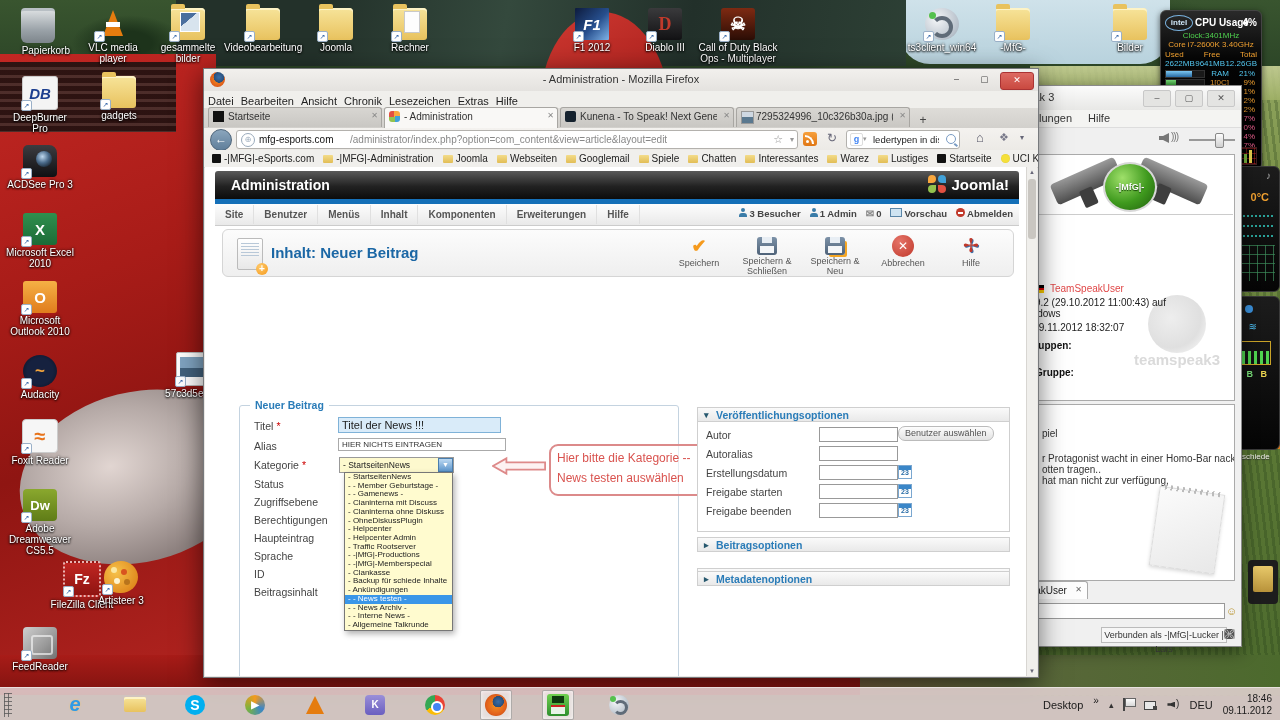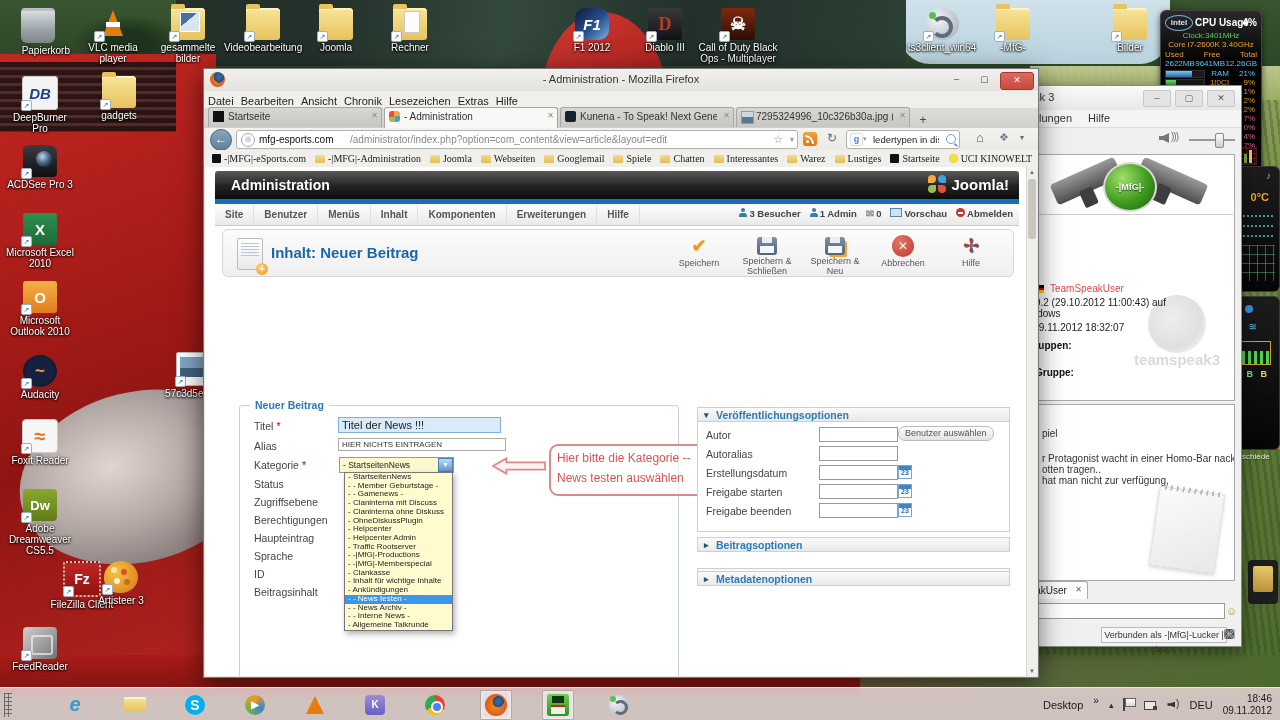--- a/index.html
+++ b/index.html
@@ -49,21 +49,21 @@
     border:1px solid #9ab0c8;border-radius:2px;font-size:7px;line-height:9px;color:#2b5fa5;}
   .k-trash .ic{background:linear-gradient(#d8dcde,#9aa2a8 60%,#7d858b);border-radius:4px 4px 6px 6px;border-top:3px solid #b8bfc4;}
   .k-trash .ic::after{display:none;}
   .k-folder .ic,.k-folderimg .ic,.k-folderdoc .ic{background:linear-gradient(#f7e49a,#e8c25e);border-radius:2px 4px 3px 3px;box-shadow:inset 0 2px 0 #fdf3c6;}
   .k-folder .ic::before,.k-folderimg .ic::before,.k-folderdoc .ic::before{content:"";position:absolute;left:0;top:-4px;width:14px;height:5px;background:#e8c25e;border-radius:2px 2px 0 0;}
   .k-folderimg .ic .glyph{background:linear-gradient(140deg,#4a6f9e 40%,#d8e4ee 41%);left:9px;top:4px;right:5px;bottom:8px;border:1px solid #fff;}
   .k-folderdoc .ic .glyph{background:#fdfdfd;left:11px;top:3px;right:7px;bottom:7px;border:1px solid #c9c9c9;}
   .k-vlc .ic::before{content:"";position:absolute;left:7px;top:2px;border-left:10px solid transparent;border-right:10px solid transparent;border-bottom:26px solid #e57c0e;}
   .k-vlc .ic{background:transparent;}
   .k-vlc .glyph{top:14px;height:5px;background:#fff;left:10px;right:10px;bottom:auto;}
-  .k-f1 .ic{background:linear-gradient(135deg,#0d1b3d 0%,#274f8e 55%,#7fb3e8 100%);border-radius:10px;}
+  .k-f1 .ic{background:linear-gradient(135deg,#0d1b3d 0%,#274f8e 55%,#7fb3e8 100%);border-radius:1px;}
   .k-f1 .glyph{font-style:italic;color:#fff;}
   .k-d3 .ic{background:linear-gradient(#3a3a3c,#121214);border-radius:3px;}
   .k-d3 .glyph{color:#c03a2b;font-family:"Liberation Serif",serif;font-size:18px;}
   .k-cod .ic{background:linear-gradient(#7e2a12,#2b0d05);border-radius:3px;}
   .k-cod .glyph{font-size:18px;}
   .k-ts3 .ic{background:radial-gradient(circle at 35% 35%,#f4f6f8,#b9c2cc 70%,#97a2ad);border-radius:50%;}
   .k-ts3 .ic::before{content:"";position:absolute;left:6px;top:8px;width:14px;height:14px;border:4px solid #5f6b78;border-left-color:transparent;border-radius:50%;}
   .k-ts3 .glyph::after{content:"";position:absolute;left:4px;top:4px;width:7px;height:7px;background:#55c14e;border-radius:50%;}
   .k-db .ic{background:#f4f4f4;border-radius:3px;border:1px solid #ccc;}
   .k-db .glyph{color:#1d3f8f;font-style:italic;}
@@ -229,21 +229,21 @@
   .searchbox .gico{position:absolute;left:3px;top:2px;width:11px;height:11px;border-radius:2px;background:#fff;border:1px solid #ddd;
     color:#4285f4;font-weight:bold;font-size:9px;line-height:11px;text-align:center;}
   .searchbox .scaret{position:absolute;left:16px;top:4px;font-size:7px;color:#999;}
   .searchbox input{position:absolute;left:24px;top:0;width:66px;height:15px;border:none;outline:none;font-size:9.5px;font-family:"Liberation Sans",sans-serif;color:#222;background:transparent;}
   .sglass{position:absolute;right:3px;top:3px;width:8px;height:8px;border:1.5px solid #7a9cc4;border-radius:50%;}
   .sglass::after{content:"";position:absolute;right:-3px;bottom:-2px;width:4px;height:1.5px;background:#7a9cc4;transform:rotate(40deg);}
   .homebtn{position:absolute;left:772px;top:2px;font-size:13px;color:#556;}
   .extbtn{position:absolute;left:795px;top:3px;font-size:11px;color:#778;}
   .navcaret{position:absolute;left:816px;top:5px;font-size:8px;color:#667;}
   #ff .bmbar{position:absolute;left:0;top:81px;right:0;height:17px;background:#f0efec;border-bottom:1px solid #d6d3cf;
-    display:flex;align-items:center;padding-left:8px;gap:9px;overflow:hidden;font-family:Liberation Serif, serif;}
+    display:flex;align-items:center;padding-left:8px;gap:9px;overflow:hidden;}
   .bm{display:flex;align-items:center;gap:3px;font-size:10px;color:#222;white-space:nowrap;}
   .bm .bmi{width:10px;height:8px;background:linear-gradient(#f3dc8a,#e2bd55);border-radius:1px;}
   .bm.i-mfg .bmi{background:#111;width:9px;height:9px;}
   .bm.i-uci .bmi{background:radial-gradient(circle,#f5e03a 55%,#c9b21a);border-radius:50%;width:9px;height:9px;}
   #ff .content{position:absolute;left:1px;top:98px;right:1px;bottom:1px;background:#fff;overflow:hidden;}
   .ffscroll{position:absolute;right:0;top:0;width:10px;bottom:0;background:#f0efec;border-left:1px solid #d8d6d2;}
   .ffscroll .up,.ffscroll .dn{position:absolute;left:1px;width:8px;font-size:6px;color:#667;text-align:center;}
   .ffscroll .up{top:2px;} .ffscroll .dn{bottom:2px;}
   .ffscroll .thumb{position:absolute;left:1px;top:12px;width:8px;height:60px;background:#c9c6c1;border-radius:3px;}
   
@@ -970,21 +970,21 @@
             <div class="opt">- - Gamenews -</div>
             <div class="opt">- Claninterna mit Discuss</div>
             <div class="opt">- Claninterna ohne Diskuss</div>
             <div class="opt">- OhneDiskussPlugin</div>
             <div class="opt">- Helpcenter</div>
             <div class="opt">- Helpcenter Admin</div>
             <div class="opt">- Traffic Rootserver</div>
             <div class="opt">- -|MfG|-Productions</div>
             <div class="opt">- -|MfG|-Memberspecial</div>
             <div class="opt">- Clankasse</div>
-            <div class="opt">- Inhalt für wichtige Inhalte</div>
+            <div class="opt">- Backup für schiede Inhalte</div>
             <div class="opt">- Ankündigungen</div>
             <div class="opt sel">- - News testen -</div>
             <div class="opt">- - News Archiv -</div>
             <div class="opt">- - Interne News -</div>
             <div class="opt">- Allgemeine Talkrunde</div>
           </div>
         <div class="flabels">
 
         <div class="fl">Status</div>
             <div class="fl">Zugriffsebene</div>

